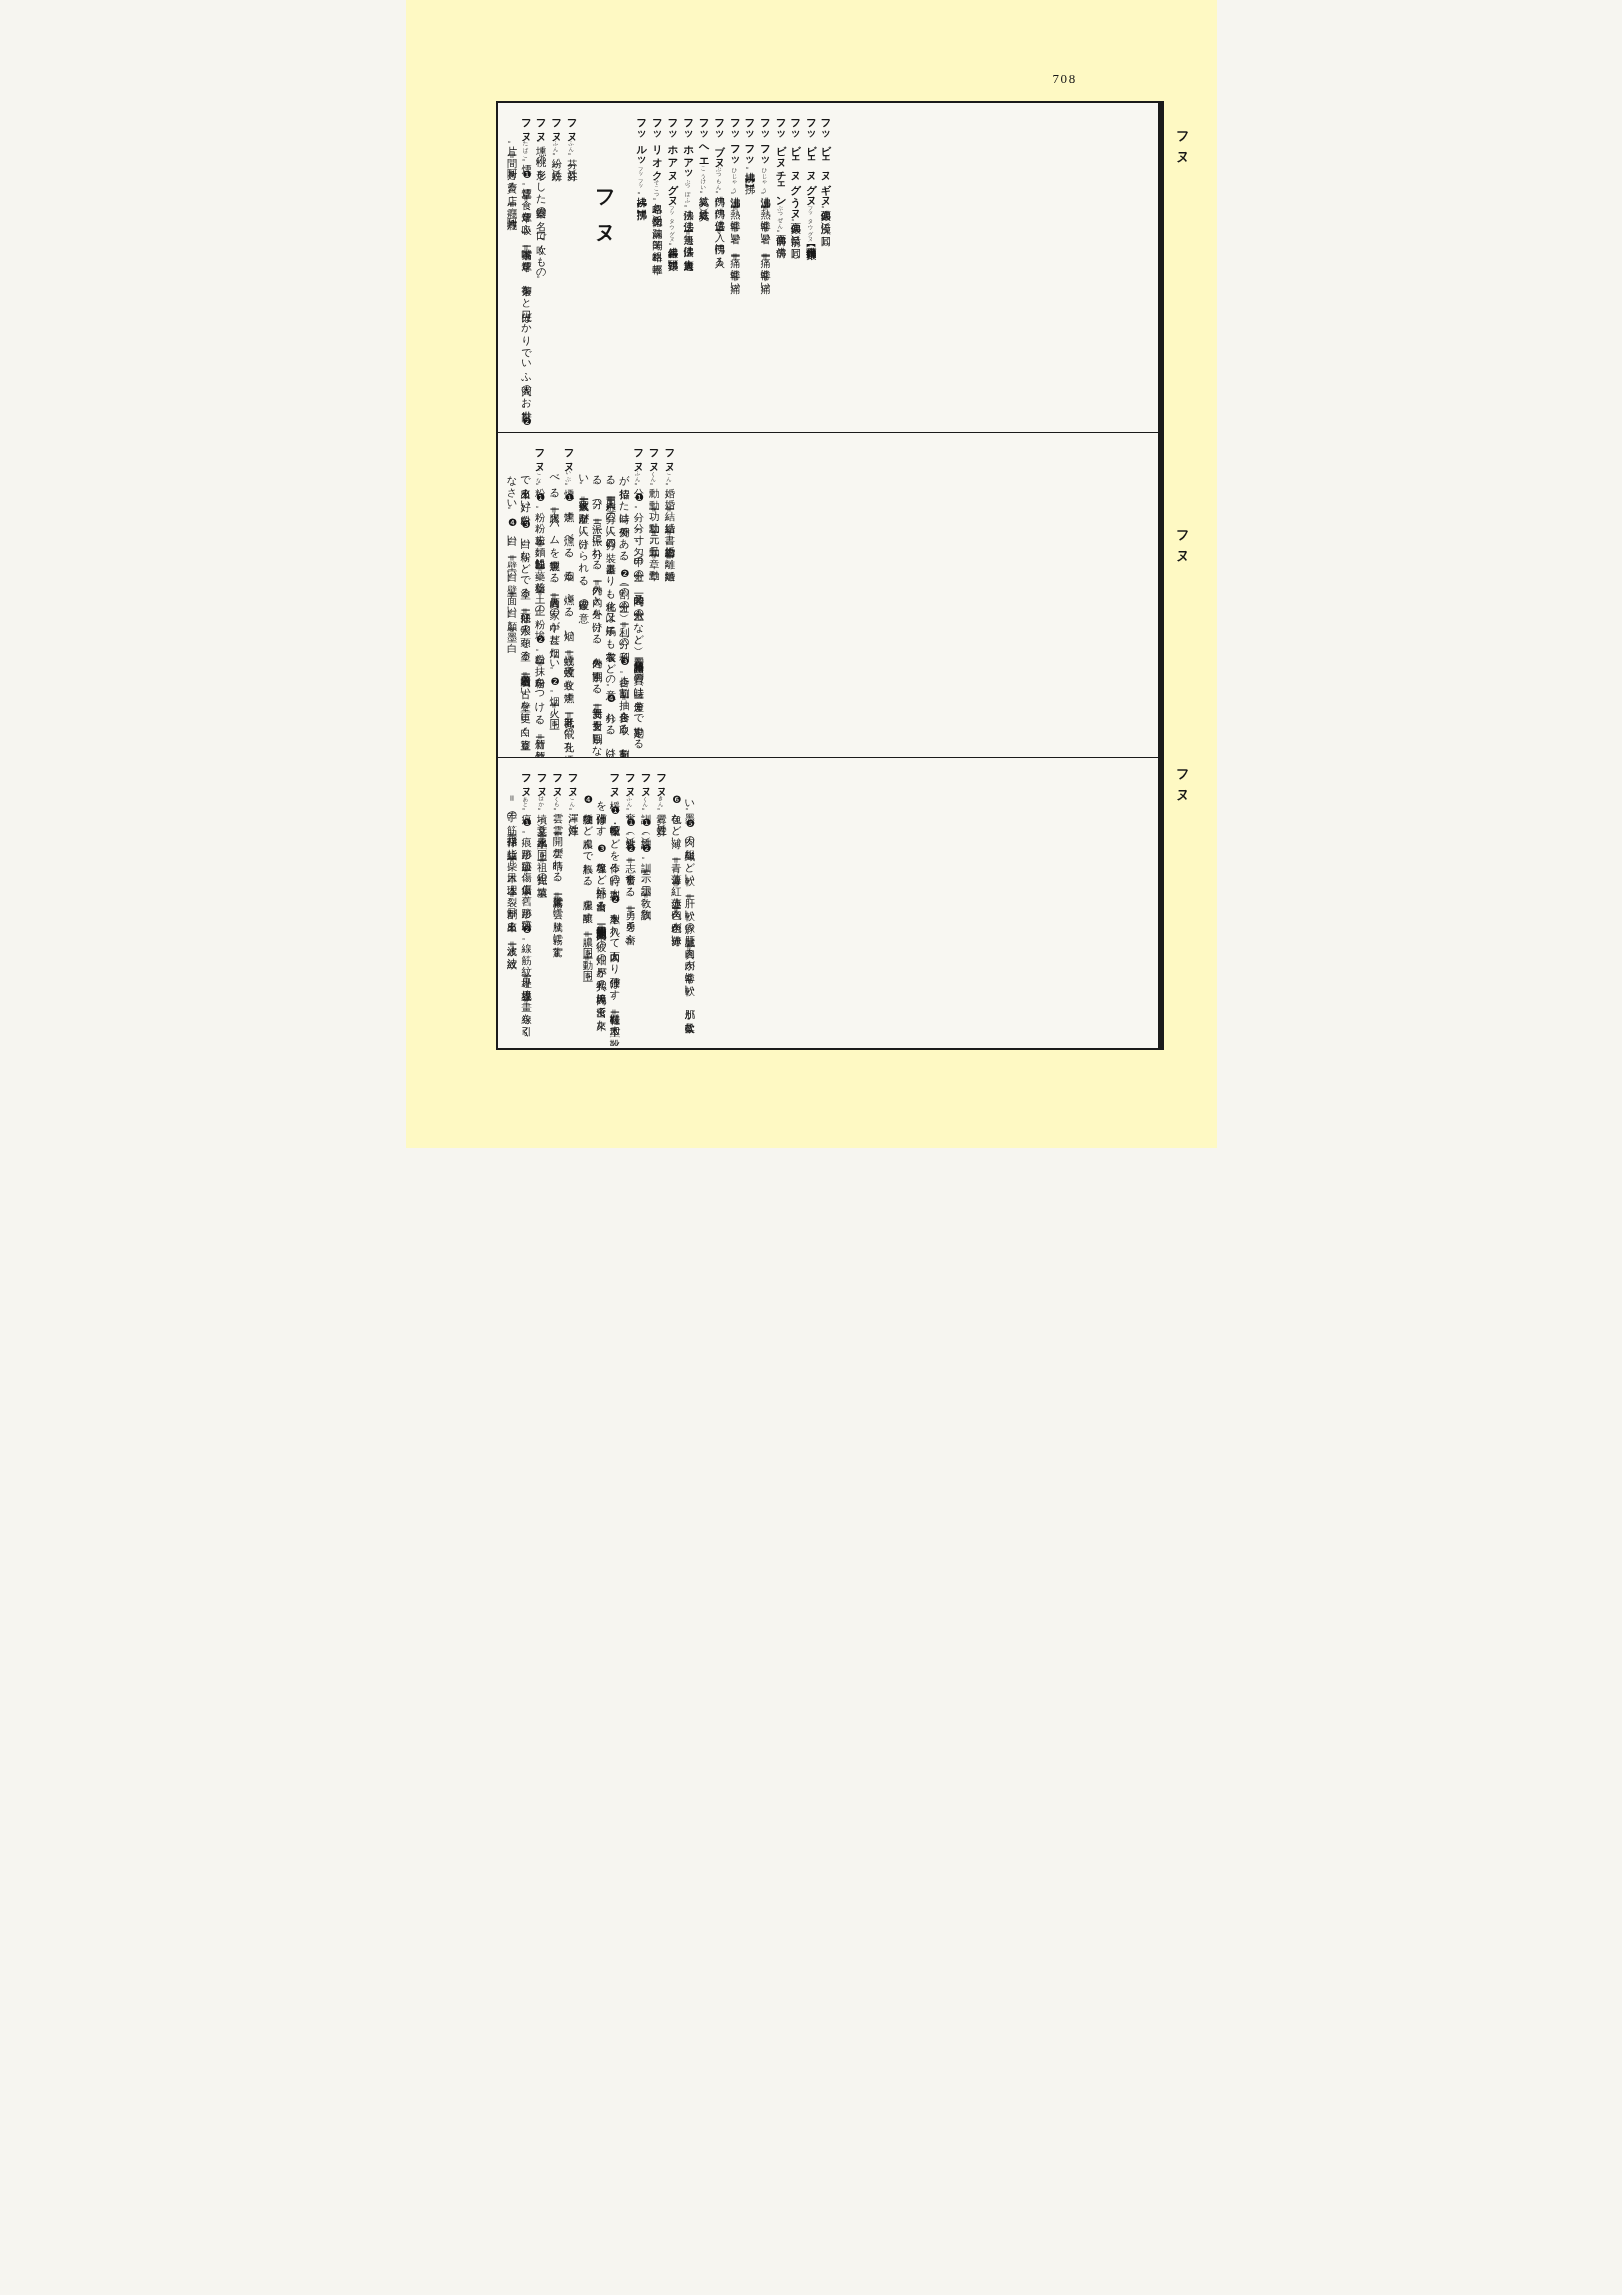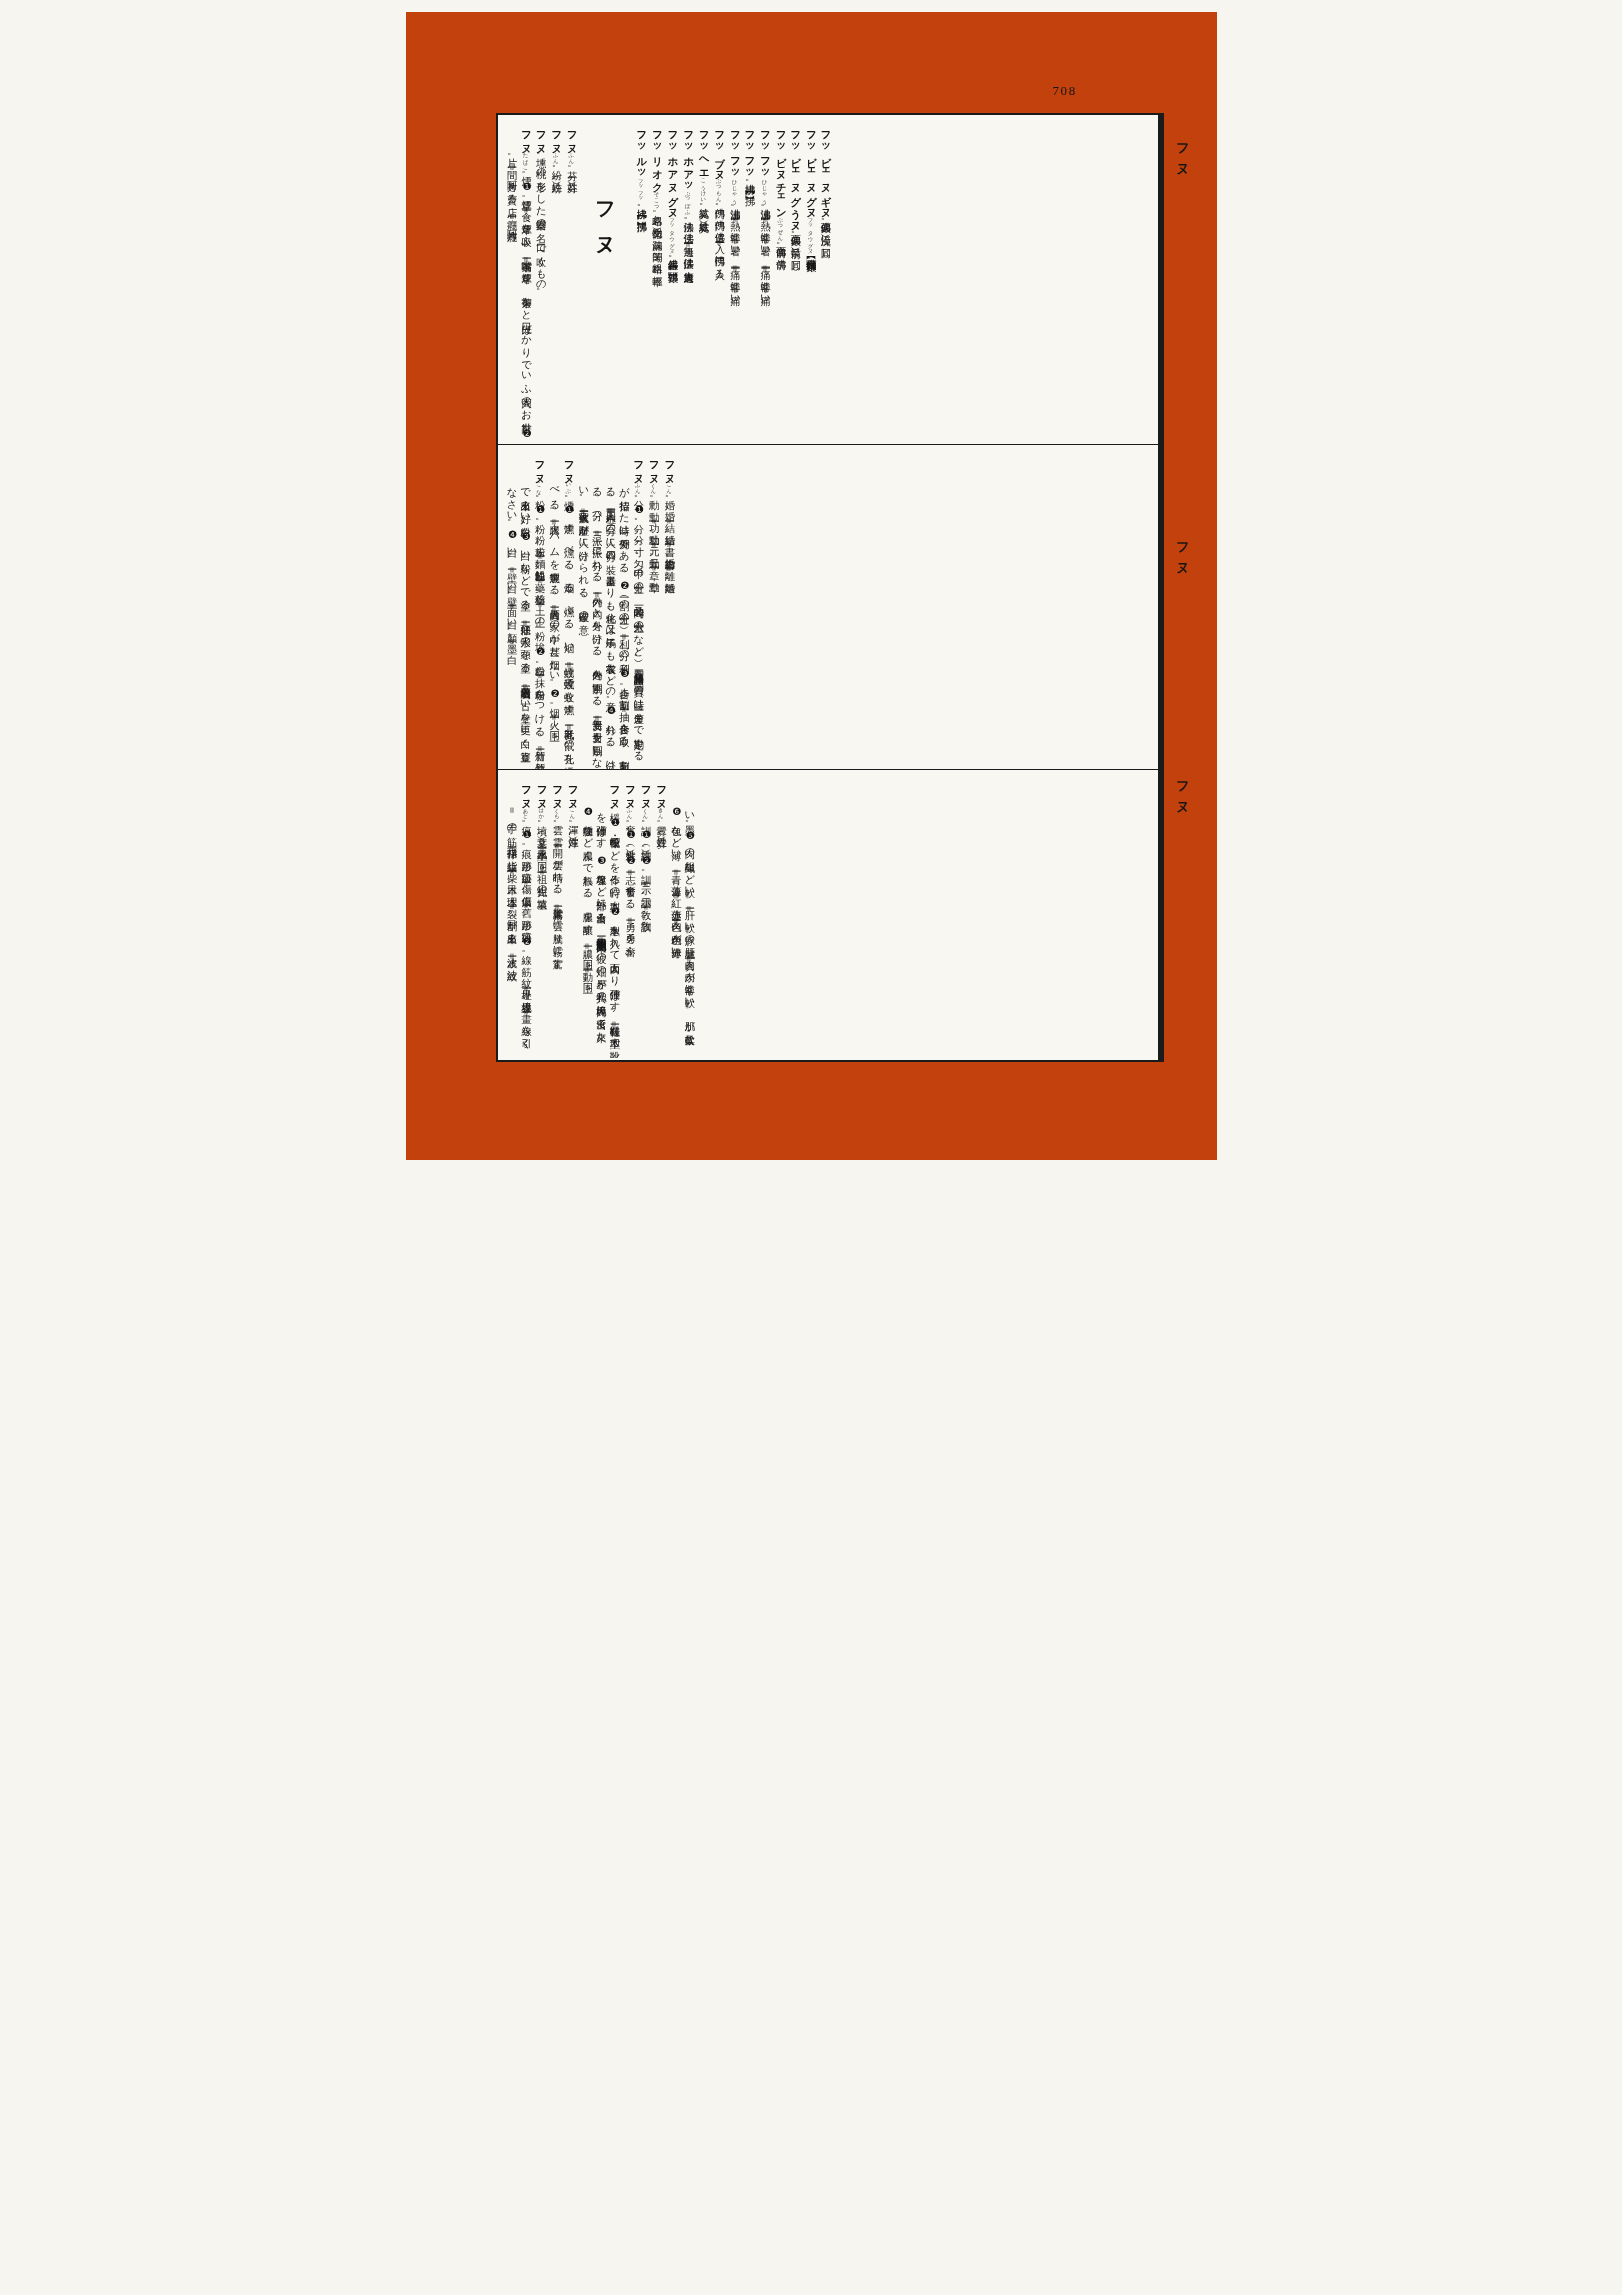--- a/index.html
+++ b/index.html
@@ -1,21 +1,21 @@
 <!DOCTYPE html>
 <html style="font-size:8.7px"><head>
 <meta charset="utf-8">
 <title>708</title>
 <style>
   html,body{margin:0;padding:0;background:#f6f5f0;}
   .page{
     position:relative;
     width:811px;height:1148px;
-    margin:12px auto;
-    background:#c2410c;
+    margin:0 auto;
+    background:#fef9c3;
     font-family:"Liberation Serif","DejaVu Serif",serif;
     color:#161616;
     overflow:hidden;
   }
   .pageno{
     position:absolute;left:647px;top:71px;
     font-size:13px;letter-spacing:1.6px;
     font-family:"Liberation Serif","DejaVu Serif",serif;
   }
   .frame{

